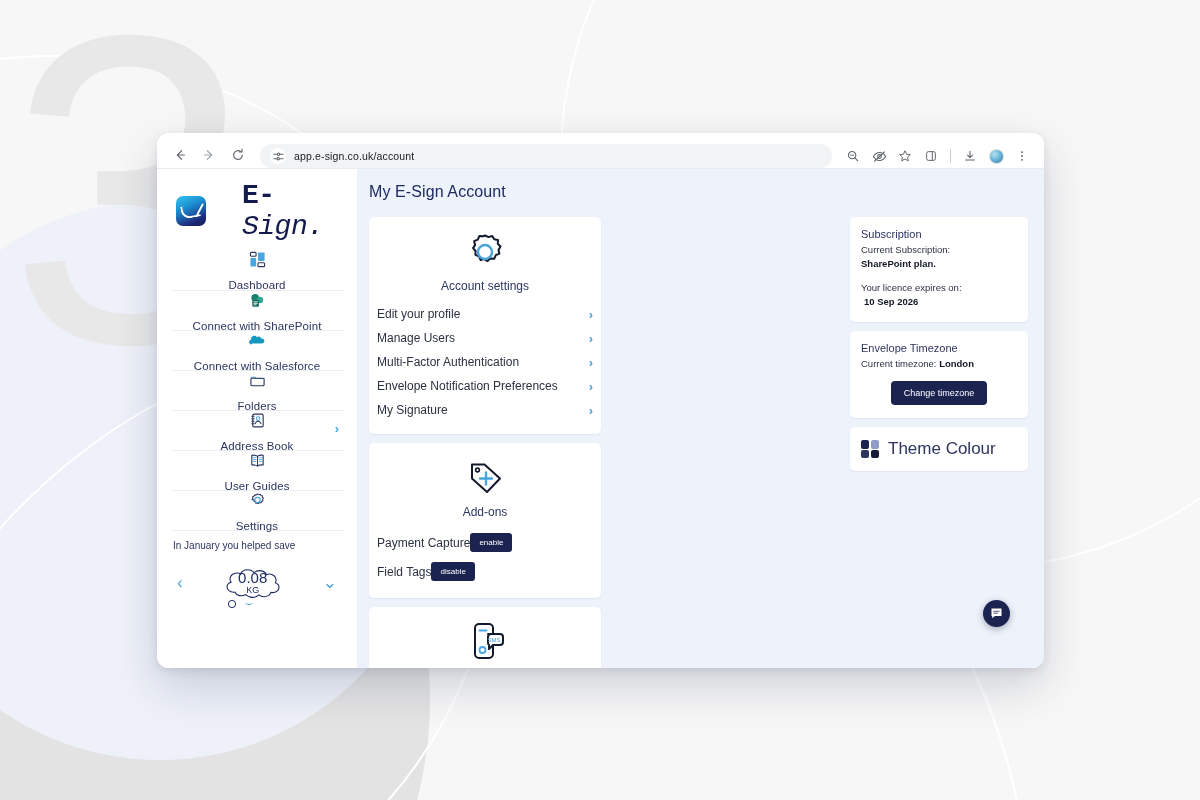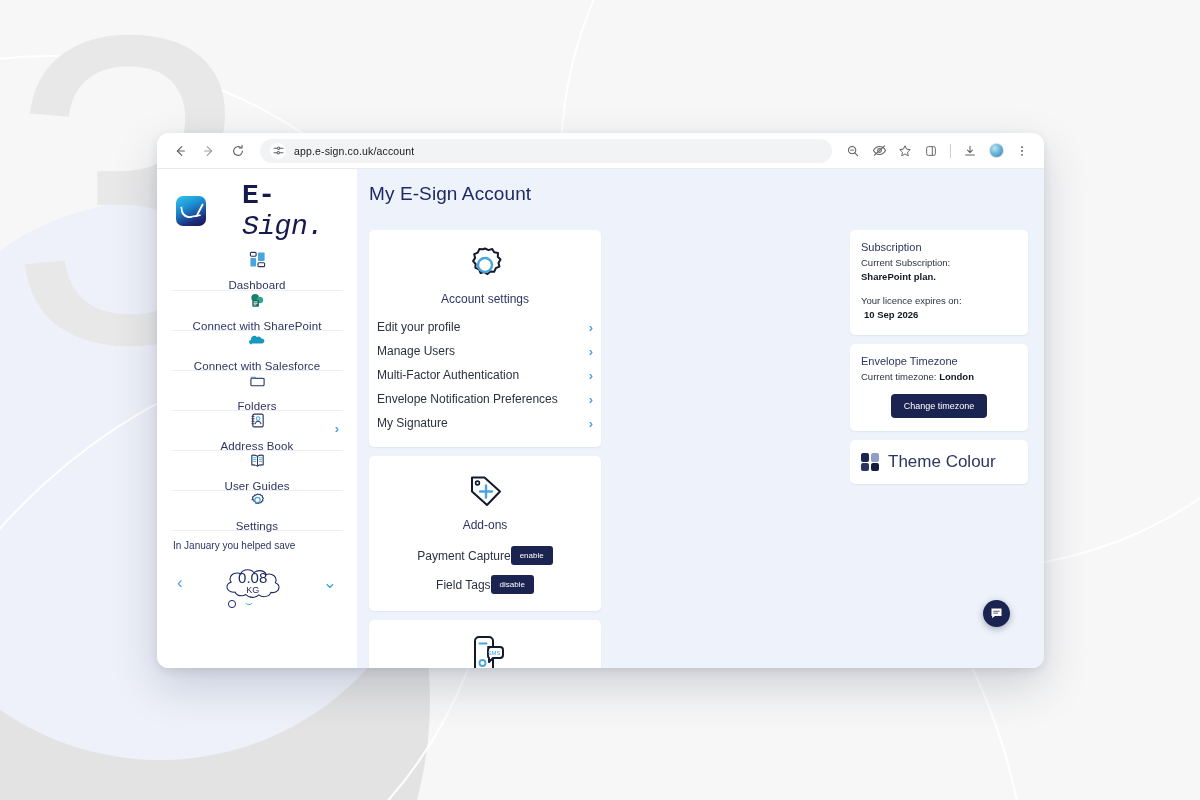--- a/index.html
+++ b/index.html
@@ -94,21 +94,21 @@
   .tab-new::after  { left: 11.3px; top: 6px; width: 1.4px; height: 12px; }
   .tab-list-btn {
     position: absolute; right: 8px; bottom: 4px;
     width: 24px; height: 24px; border-radius: 50%;
     background: #f1f3f4; display: flex; align-items: center; justify-content: center;
     cursor: pointer;
   }
 
   
   .toolbar {
-    height: 36px; background: #fff; display: flex; align-items: center;
+    height: 36px; background: #fff; display: flex; align-items: flex-end;
     padding: 0 10px; gap: 3px; flex: none;
     border-bottom: 1px solid #e8eaed;
   }
   .navbtn { width: 26px; height: 26px; display: flex; align-items: center; justify-content: center; cursor: pointer; border-radius: 50%; }
   .omnibox {
     flex: 1; height: 24px; margin: 0 6px; background: #f1f3f4;
     border-radius: 13px; display: flex; align-items: center;
     padding: 0 10px; gap: 8px; cursor: text;
   }
   .omni-chip { width: 16px; height: 16px; background:#fff; border-radius:50%; display:flex;align-items:center;justify-content:center; flex:none;}
@@ -171,39 +171,39 @@
   .eco-cloud {
     width: 68px; height: 55px; position: relative;
     display: flex; flex-direction: column; align-items: center; justify-content: center;
   }
   .cloud-val { font-size: 15px; color: #1d2a63; line-height: 1; position: relative; z-index: 2;}
   .cloud-kg  { font-size: 9px; color: #1d2a63; position: relative; z-index: 2;}
   .arrow-btn { color: #49a5dd; font-size: 17px; cursor: pointer; padding: 0 6px; }
 
   
   .main { flex: 1; padding: 14px 16px 0 12px; overflow: hidden; min-width: 0; }
-  .page-title { font-size: 19px; color: #1d2a63; font-weight: 400; margin-bottom: 25px; letter-spacing: .1px; }
+  .page-title { font-size: 16px; color: #1d2a63; font-weight: 400; margin-bottom: 16px; letter-spacing: .1px; }
   .grid { display: flex; gap: 9px; align-items: flex-start; }
   .col-left { flex: 1; display: flex; gap: 9px; flex-wrap: wrap; min-width: 0;}
   .card {
     background: #fff; border-radius: 5px; padding: 14px 8px 12px;
     box-shadow: 0 1px 2px rgba(30,40,70,.07);
   }
   .card-main { width: 232px; }
   .card-icon-wrap { display: flex; justify-content: center; margin-bottom: 4px; }
   .card-title { text-align: center; font-size: 12px; color: #2d3561; margin-bottom: 9px; }
 
   .list-row {
     display: flex; align-items: center; justify-content: space-between;
     padding: 5px 0; cursor: pointer;
   }
   .list-label { font-size: 12px; color: #2b3141; }
   .chev { color: #49a5dd; font-size: 13px; line-height: 1; font-weight: 600;}
 
-  .addon-row { display: flex; align-items: center; justify-content: center; padding: 5px 0; }
+  .addon-row { display: flex; align-items: center; justify-content: flex-start; padding: 5px 0; }
   .pill {
     background: #1b2350; color: #fff; font-size: 8px;
     border-radius: 3px; padding: 5px 9px; cursor: pointer; border: none;
     font-family: "Liberation Sans", sans-serif;
   }
 
   
   .col-right { width: 178px; flex: none; display: flex; flex-direction: column; gap: 9px; }
   .panel { background: #fff; border-radius: 5px; padding: 11px 11px 13px; box-shadow: 0 1px 2px rgba(30,40,70,.07); }
   .panel-title { font-size: 11px; color: #2d3561; margin-bottom: 3px; }

